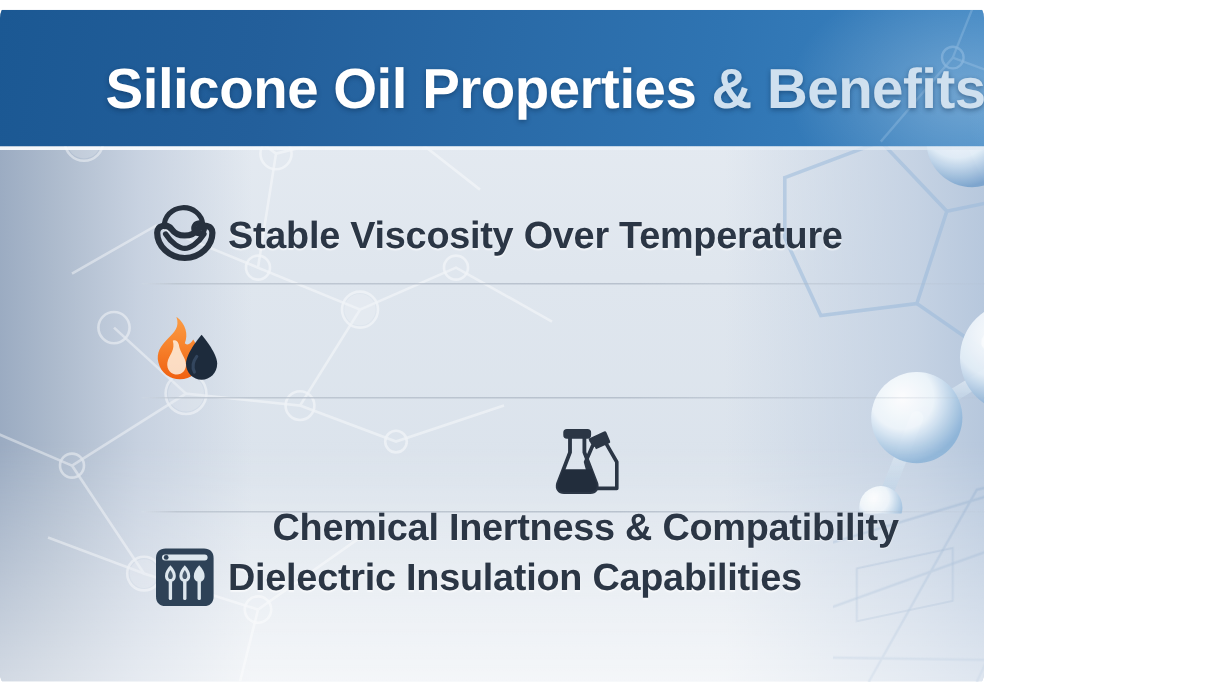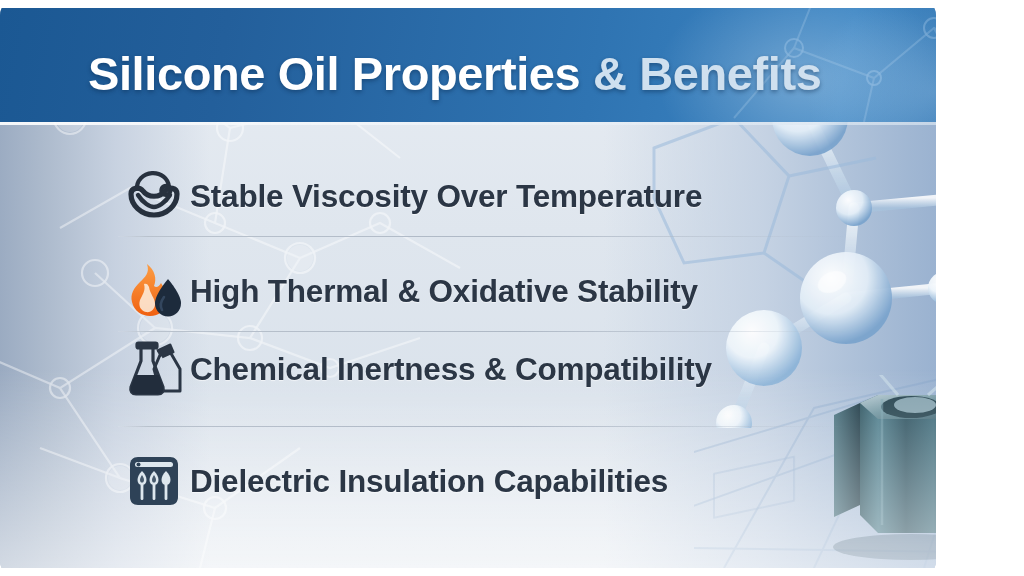--- a/index.html
+++ b/index.html
@@ -1,18 +1,18 @@
 <!DOCTYPE html>
 <html><head>
 <meta charset="utf-8">
 <style>
   html,body{margin:0;padding:0;background:#fff;}
   body{width:1024px;height:576px;overflow:hidden;font-family:"Liberation Sans",sans-serif;}
 
-  #slide{position:relative;width:936px;height:576px;overflow:hidden;background:#ffffff;border-radius:15px;}
+  #slide{position:relative;width:820px;height:576px;overflow:hidden;background:#ffffff;border-radius:15px;}
 
   
   .bg{position:absolute;left:0;top:8px;width:1024px;height:560px;
       background:
         linear-gradient(180deg,#e8edf3 0%,#dfe6ee 40%,#dbe3ec 70%,#e6ebf1 100%);
       overflow:hidden;}
   .bg-left-tint{position:absolute;left:0;top:0;width:210px;height:100%;
       background:linear-gradient(90deg,#8fa1ba 0%,#a4b3c7 22%,#c3cede 55%,rgba(223,230,238,0) 100%);
       opacity:.85;}
   .bg-right-tint{position:absolute;right:0;top:0;width:420px;height:100%;
@@ -49,21 +49,21 @@
 
   
   .rows{position:absolute;left:0;top:122px;width:1024px;height:446px;z-index:8;}
   .row{position:absolute;left:118px;width:740px;height:74px;display:flex;align-items:center;}
   .row .ico{width:72px;height:64px;flex:0 0 72px;display:flex;align-items:center;justify-content:center;}
   .row .txt{font-size:31.5px;font-weight:600;color:#2b3645;letter-spacing:-.2px;
       white-space:nowrap;text-shadow:0 1px 1px rgba(255,255,255,.6);}
 
   .row.r1{top:37px;}
   .row.r2{top:132px;}
-  .row.r3{top:210px;}
+  .row.r3{top:227px;flex-direction:column;}
   .row.r4{top:322px;text-align:center;}
 
   .divider{position:absolute;left:118px;width:727px;height:1px;
       background:linear-gradient(90deg,rgba(255,255,255,.1) 0%,#b9c2cd 4%,#aeb8c5 55%,rgba(174,184,197,0) 100%);}
   .divider.d1{top:114px;}
   .divider.d2{top:209px;}
   .divider.d3{top:304px;}
 </style>
 </head>
 <body>
@@ -283,21 +283,20 @@
           <path d="M24,3 C27,12 22,16 17,21 C11,27 7,33 9,41 C11,50 19,55 27,55
                    C36,55 43,49 44,40 C45,33 41,27 38,22 C36,26 33,27 31,25
                    C34,18 32,9 24,3 Z" fill="url(#flameG)"></path>
           <path d="M21,23 C23,30 19,34 17,39 C15,45 18,50 23,51 C28,52 32,48 32,43
                    C32,37 27,33 26,26 C25,23 23,22 21,23 Z" fill="#fdf0e0" opacity=".85"></path>
           <path d="M45,18 C45,18 58,33 58,42 C58,50 52,55.5 45,55.5
                    C38,55.5 32,50 32,42 C32,33 45,18 45,18 Z" fill="#1d2b3c"></path>
           <path d="M41,36 C38,40 37,45 39,49" fill="none" stroke="#3a4e66" stroke-width="2.6" stroke-linecap="round" opacity=".8"></path>
         </svg>
       </div>
-      <div class="txt">High Thermal &amp; Oxidative Stability</div>
     </div>
     <div class="divider d2"></div>
 
     <div class="row r3">
       <div class="ico">
         <svg width="60" height="60" viewBox="0 0 60 60">
 
           <g fill="none" stroke="#2b3645" stroke-width="3" stroke-linejoin="round">
             <path d="M33,12 L46,6 L49,13 L38,18"></path>
             <path d="M36,16 L30,30 L36,52 L56,52 L56,30 L45,11"></path>

